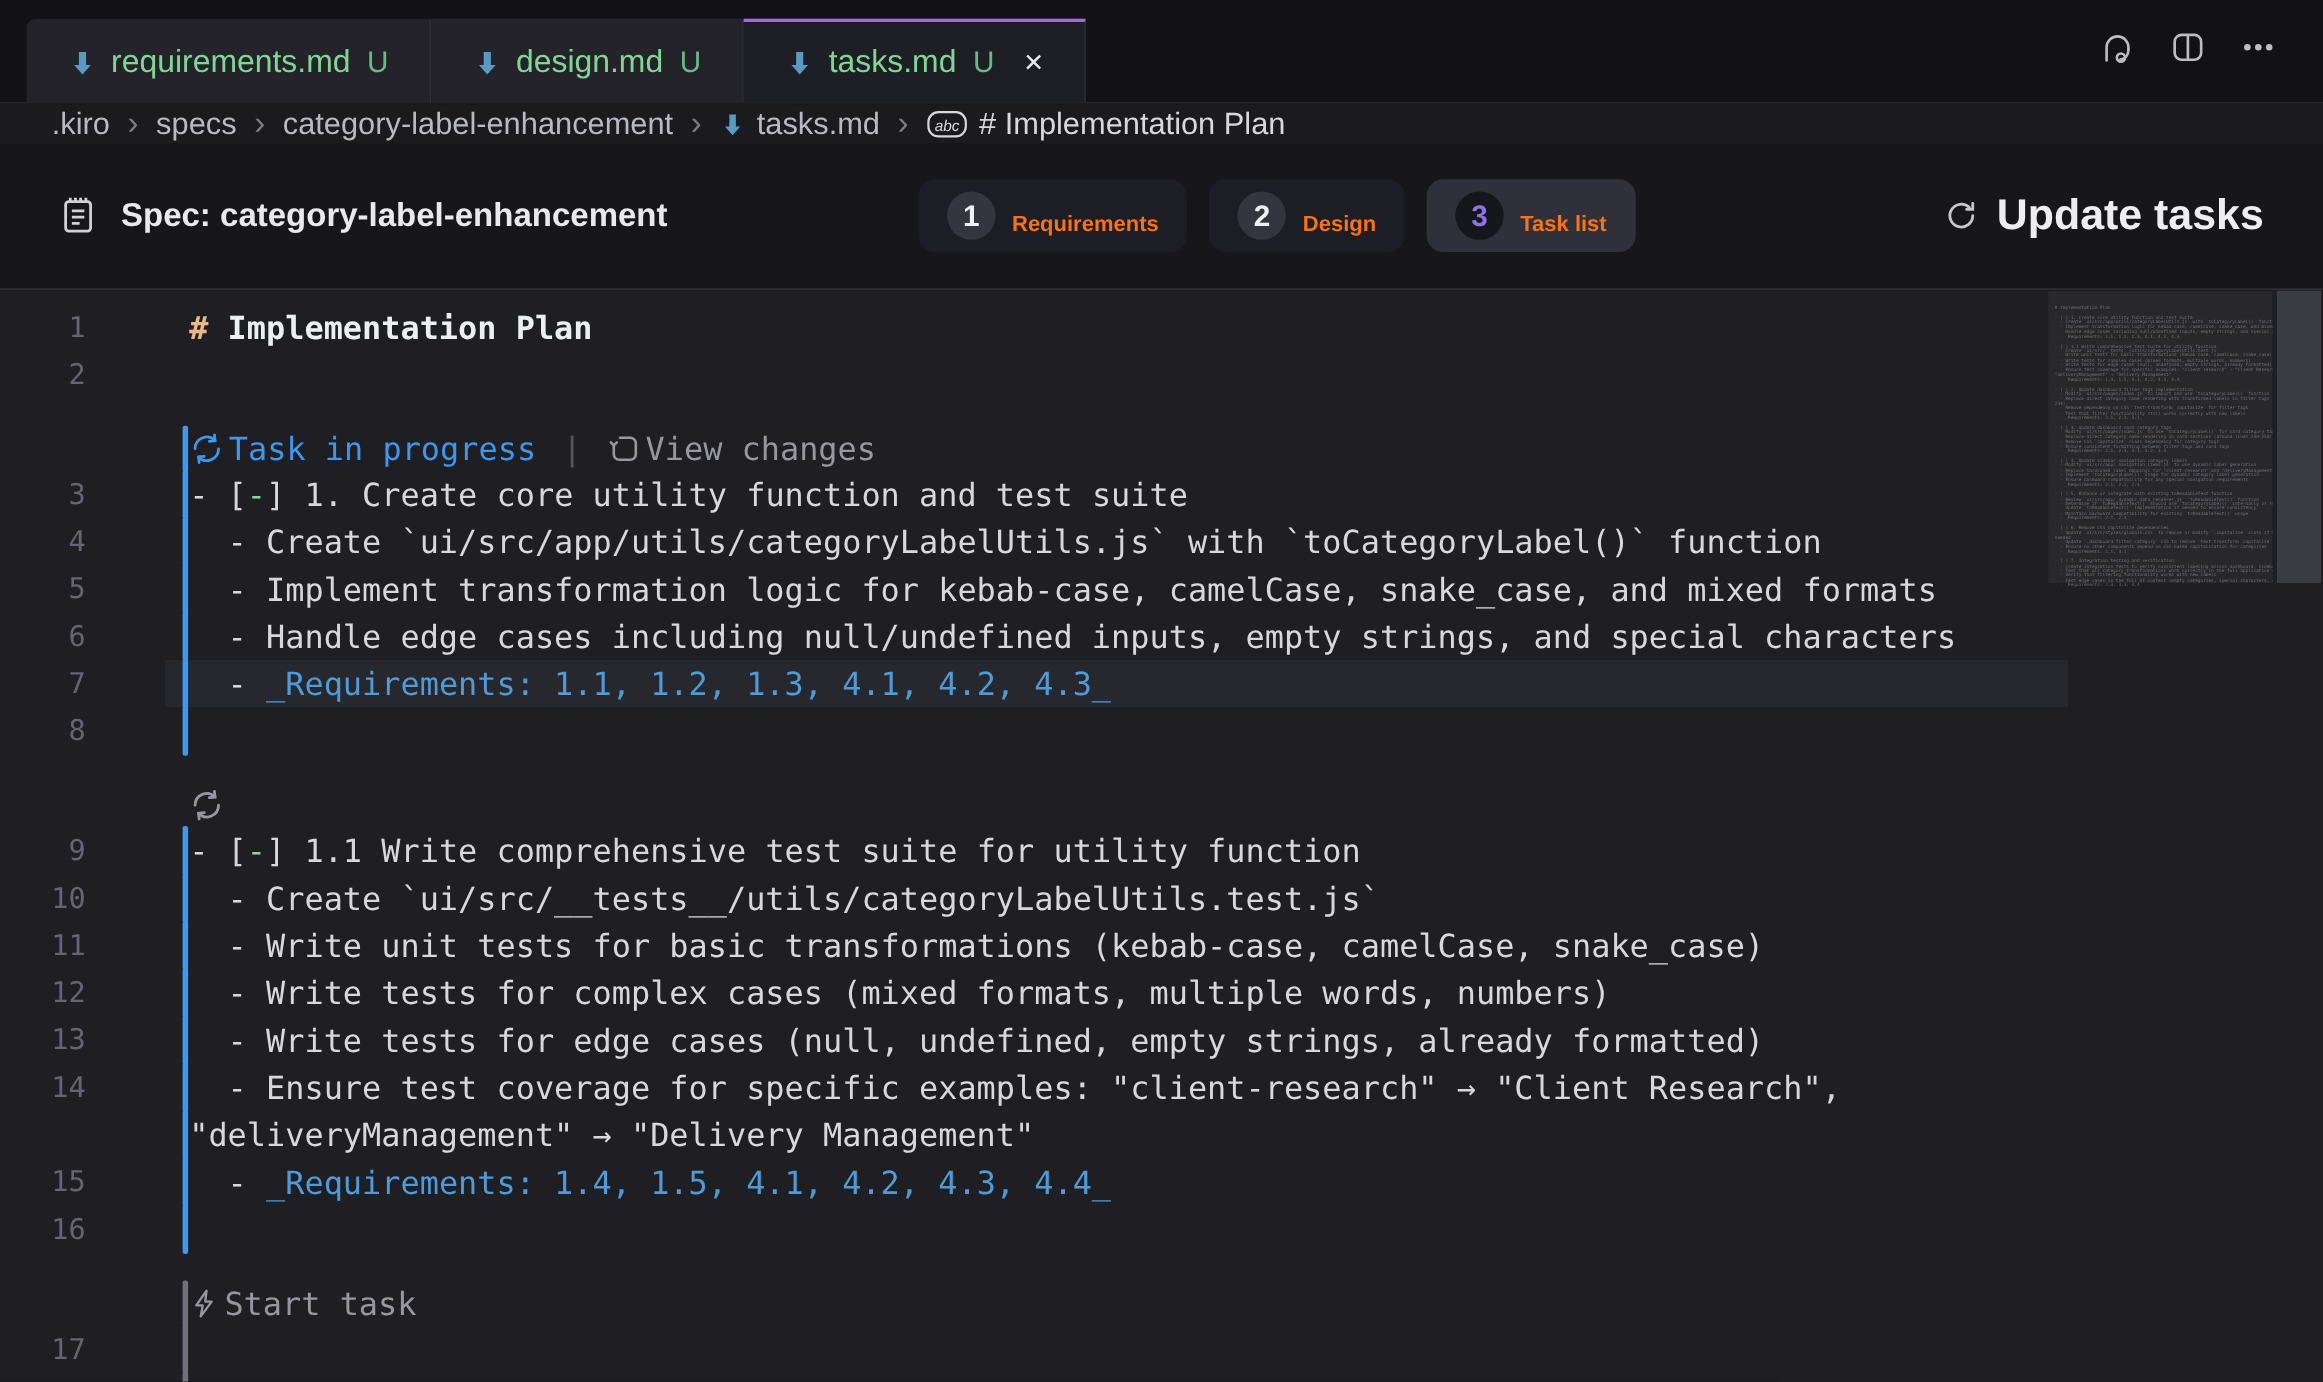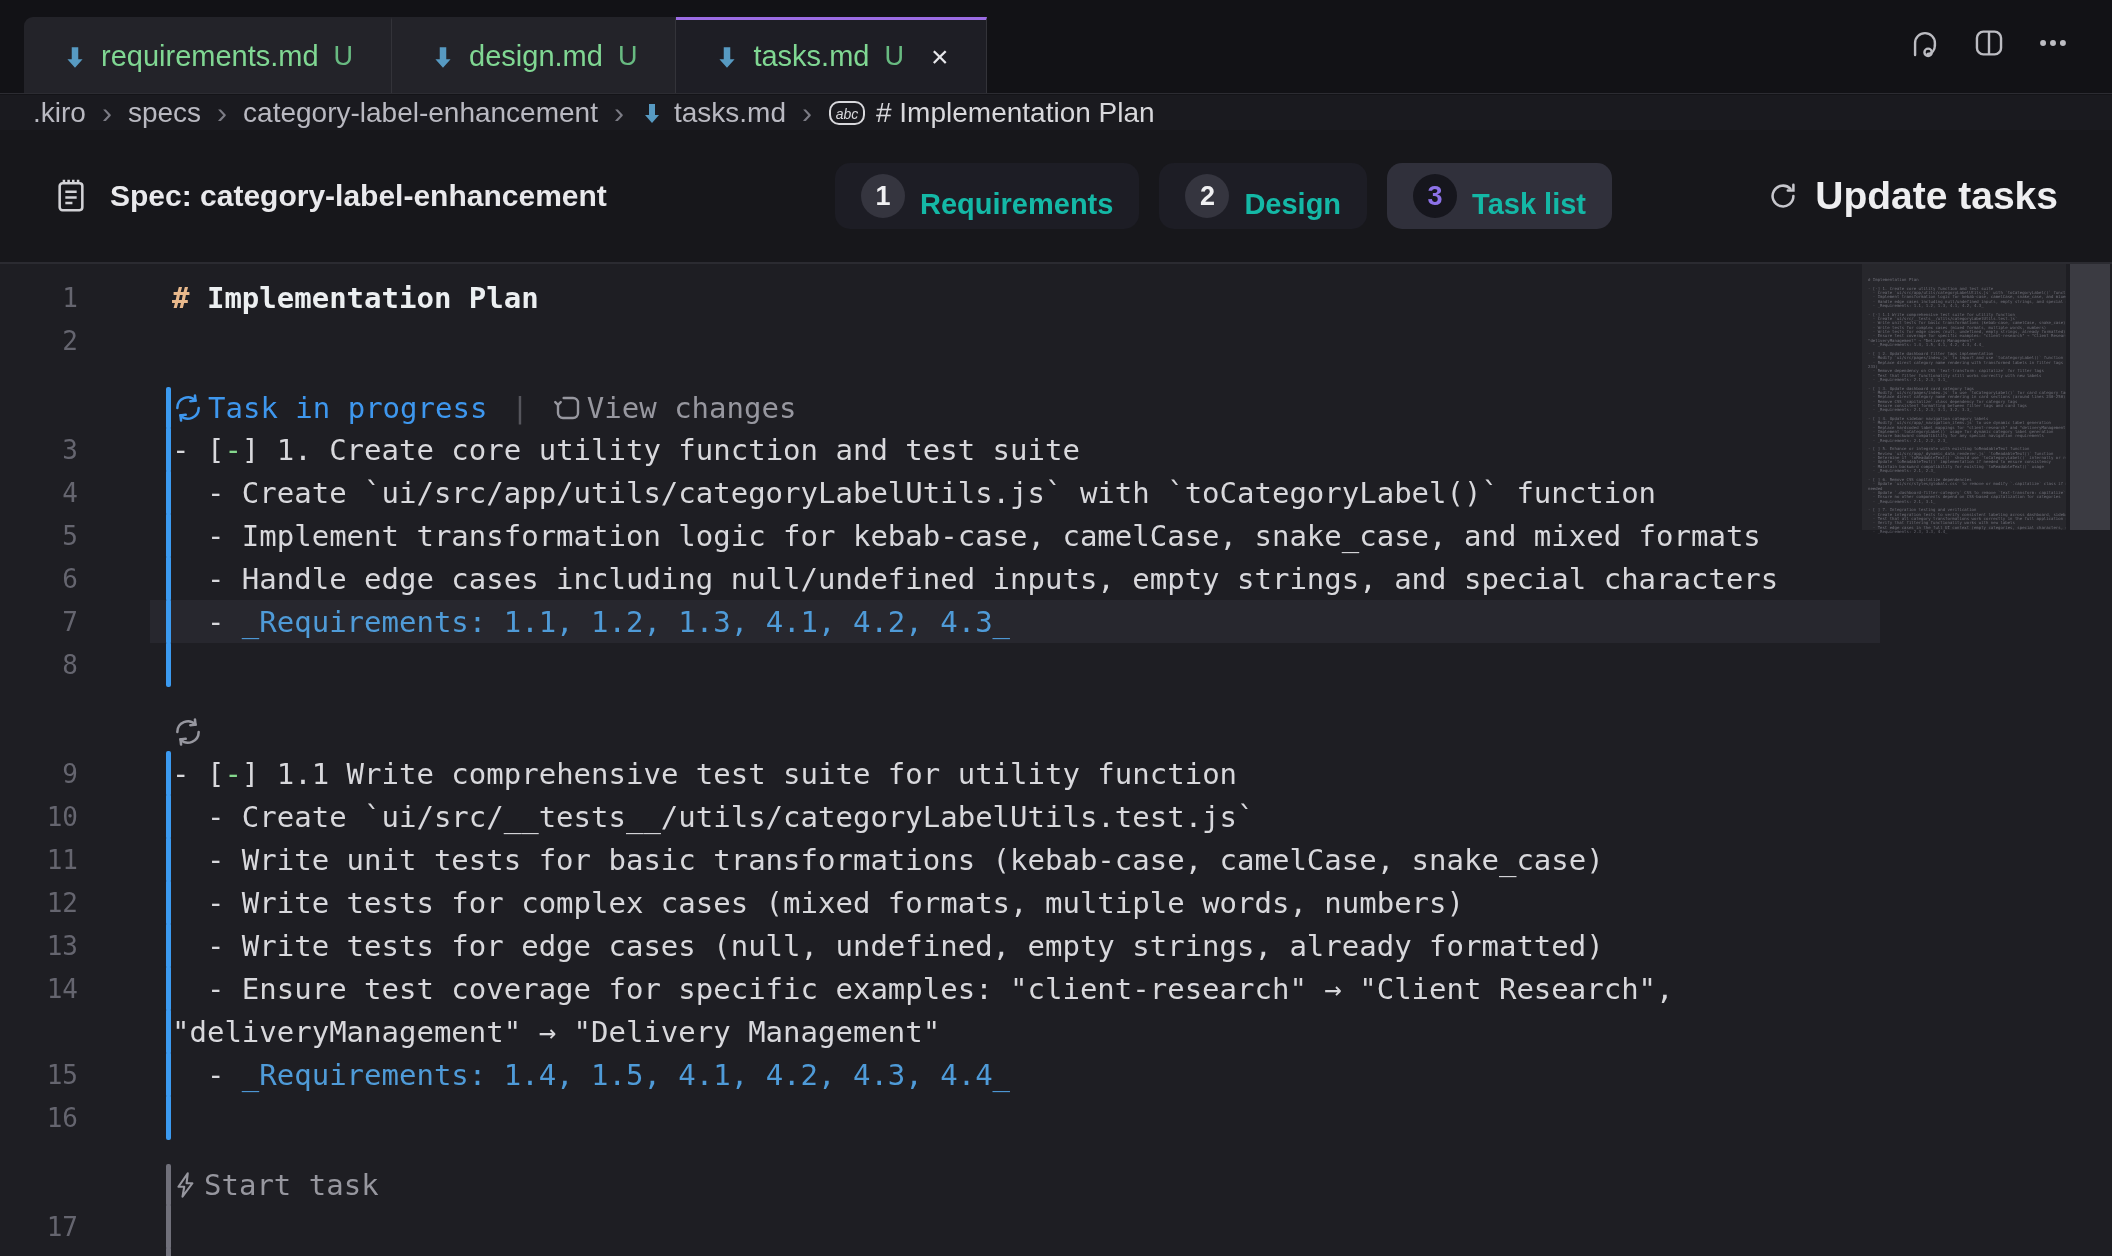--- a/index.html
+++ b/index.html
@@ -17,40 +17,40 @@
   .tab.active { background:#1e1e25; border-top:3px solid #9b6ce4; }
   .tab .fname { color:#80d793; font-size:29px; }
   .tab .gitU { color:#68ba81; font-size:27px; margin-left:2px; }
   .tab .close { color:#e8e8ec; font-size:30px; margin-left:14px; line-height:1; }
   .tab-actions { position:absolute; right:42px; top:26px; display:flex; gap:30px; align-items:center;
                  color:#bcbcc2; }
   .tab-actions svg { display:block; }
 
   
   .breadcrumbs { position:absolute; left:0; top:95px; width:2112px; height:35px;
-                 background:#1a1a1f; display:flex; align-items:center; padding-left:33px;
+                 background:#1a1a1f; display:flex; align-items:center; padding-left:47px;
                  color:#b9b9c1; font-size:28px; }
   .breadcrumbs .sep { color:#7c7c85; margin:0 16px; font-size:30px; }
   .breadcrumbs .last { color:#d8d8dc; }
   .bc-item { display:flex; align-items:center; gap:10px; }
 
   
   .specbar { position:absolute; left:0; top:130px; width:2112px; height:134px;
              background:#17171b; border-bottom:2px solid #2b2b31;font-weight:bold; }
   .spec-title { position:absolute; left:54px; top:0; height:132px; display:flex;
                 align-items:center; gap:22px; color:#e9e9ec; font-size:30px; }
   .spec-title svg { color:#d2d2d6; }
   .steps { position:absolute; left:835px; top:33px; display:flex; gap:20px; }
   .step { display:flex; align-items:center; gap:15px; height:66px; padding:0 26px;
           background:#1d1d25; border-radius:15px; cursor:pointer; }
   .step.active { background:#30303b; }
   .step .num { width:44px; height:44px; border-radius:50%; background:#35353f;
                color:#f0f0f2; font-size:27px; display:flex; align-items:center; justify-content:center; }
   .step.active .num { background:#16161d; color:#8d72e8; }
-  .step .lbl { color:#14b8a6; font-size:29px;margin-top:16px; }
+  .step .lbl { color:#f97316; font-size:20px;margin-top:16px; }
   .update-btn { position:absolute; right:54px; top:0; height:132px; display:flex;
                 align-items:center; gap:16px; color:#eeeef0; font-size:39px; cursor:pointer; }
   .update-btn svg { color:#c6c6cc; }
 
   
   .editor { position:absolute; left:0; top:264px; width:2112px; height:992px;
             background:#1e1e23; overflow:hidden;
             font-family:"DejaVu Sans Mono", monospace; }
   .rows { position:absolute; left:0; top:0; right:0; }
   .row { position:relative; display:flex; align-items:center; height:43px; }

